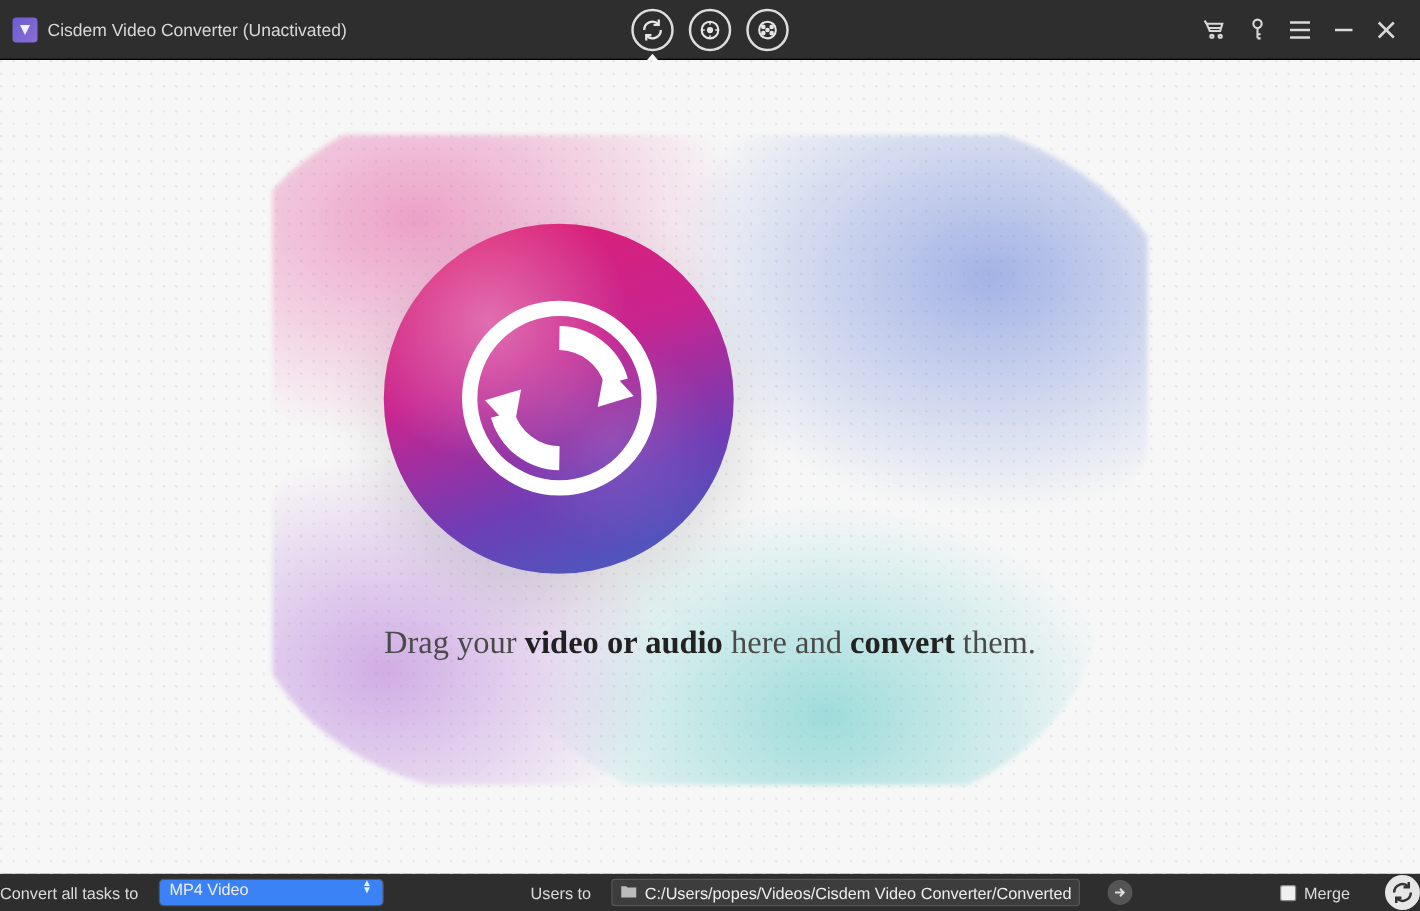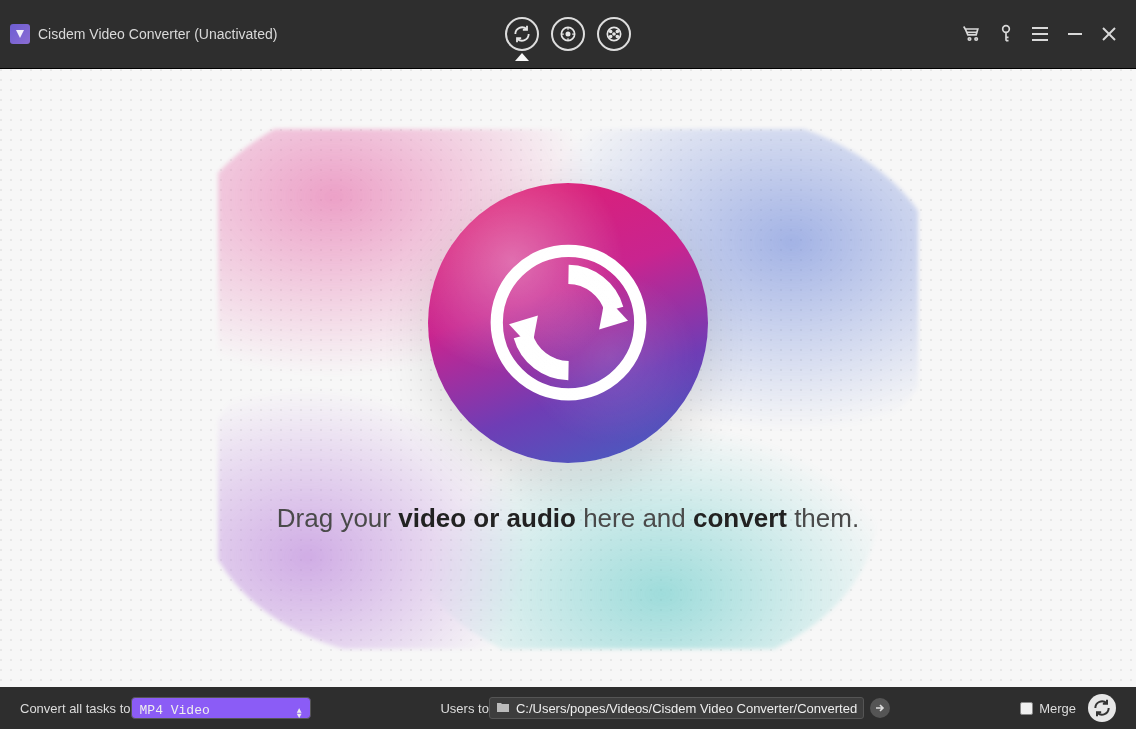--- a/index.html
+++ b/index.html
@@ -1,21 +1,21 @@
 <!DOCTYPE html>
 <html><head>
 <meta charset="utf-8">
 <style>
   * { box-sizing: border-box; margin: 0; padding: 0; }
   html, body { width: 1136px; height: 729px; overflow: hidden; font-family: "Segoe UI", Arial, sans-serif; }
   body { display: flex; flex-direction: column; background: #f7f7f7; }
 
   
   .titlebar {
-    height: 69px;
+    height: 48px;
     background: #2e2e2e;
     display: flex;
     align-items: center;
     color: #d9d9d9;
     position: relative;
     border-bottom: 1px solid #000;
   }
   .titlebar-left { display: flex; align-items: center; gap: 8px; padding-left: 10px; }
   .app-logo {
     width: 20px; height: 20px; border-radius: 3px;
@@ -43,47 +43,47 @@
   .main {
     flex: 1; position: relative; overflow: hidden;
     background: radial-gradient(circle at 1px 1px, #e8e8e8 1px, transparent 1px);
     background-size: 10px 10px;
     display:flex; align-items:center; justify-content:center; flex-direction:column;
   }
   .watercolor {
     position:absolute; width:700px; height:520px; top:60px; left:50%; transform:translateX(-50%);
     pointer-events:none; filter: blur(2px); opacity:0.55;
   }
-  .center-stack { position:relative; z-index:2; display:flex; flex-direction:column; align-items:center; margin-top:-40px; }
+  .center-stack { position:relative; z-index:2; display:flex; flex-direction:column; margin-top:-40px;font-family:Liberation Serif, serif; }
   .hero-disc {
     width: 280px; height:280px; border-radius:50%;
     background: linear-gradient(160deg,#e21e6e 0%,#c9248f 40%,#6f3db5 70%,#3f63c2 100%);
     display:flex; align-items:center; justify-content:center;
     box-shadow: 0 20px 50px rgba(0,0,0,0.12);
     position:relative;
   }
   .hero-disc::before{
     content:""; position:absolute; inset:0; border-radius:50%;
     background: radial-gradient(circle at 30% 28%, rgba(255,255,255,0.35), transparent 40%),
                 radial-gradient(circle at 65% 62%, rgba(255,255,255,0.12), transparent 35%);
   }
   .instruction {
     margin-top: 40px; font-size: 26px; color:#4a4a4a; text-align:center;
   }
   .instruction b { color:#222; font-weight:700; }
 
   
   .bottombar {
-    height: 42px; background:#2e2e2e; color:#dcdcdc; display:flex; align-items:center;
-    font-size:13px; padding: 0 20px; gap:0;
+    height: 30px; background:#2e2e2e; color:#dcdcdc; display:flex; align-items:center;
+    font-size:13px; padding: 0 0; gap:16px;
   }
   .select-box {
-    background:#8b5cf6; border:1px solid #555; border-radius:4px; height:22px;
-    display:flex; align-items:flex-end; padding:0 8px; min-width:180px; cursor:pointer;
-    position:relative; color:#eee;font-family:Liberation Mono, monospace;
+    background:#3b82f6; border:1px solid #555; border-radius:4px; height:22px;
+    display:flex; align-items:flex-start; padding:0 8px; min-width:180px; cursor:pointer;
+    position:relative; color:#eee;
   }
   .select-arrows { margin-left:auto; display:flex; flex-direction:column; line-height:5px; font-size:8px; }
   .path-box {
     background:#3d3d3d; border:1px solid #555; border-radius:3px; height:22px;
     display:flex; align-items:center; padding:0 6px; color:#eee; gap:6px; cursor:pointer;text-align:right;
   }
   .folder-ico { color:#bbb; }
   .spacer { flex:1; }
   .merge-wrap { display:flex; align-items:center; gap:6px;text-align:right; }
   .merge-check {

